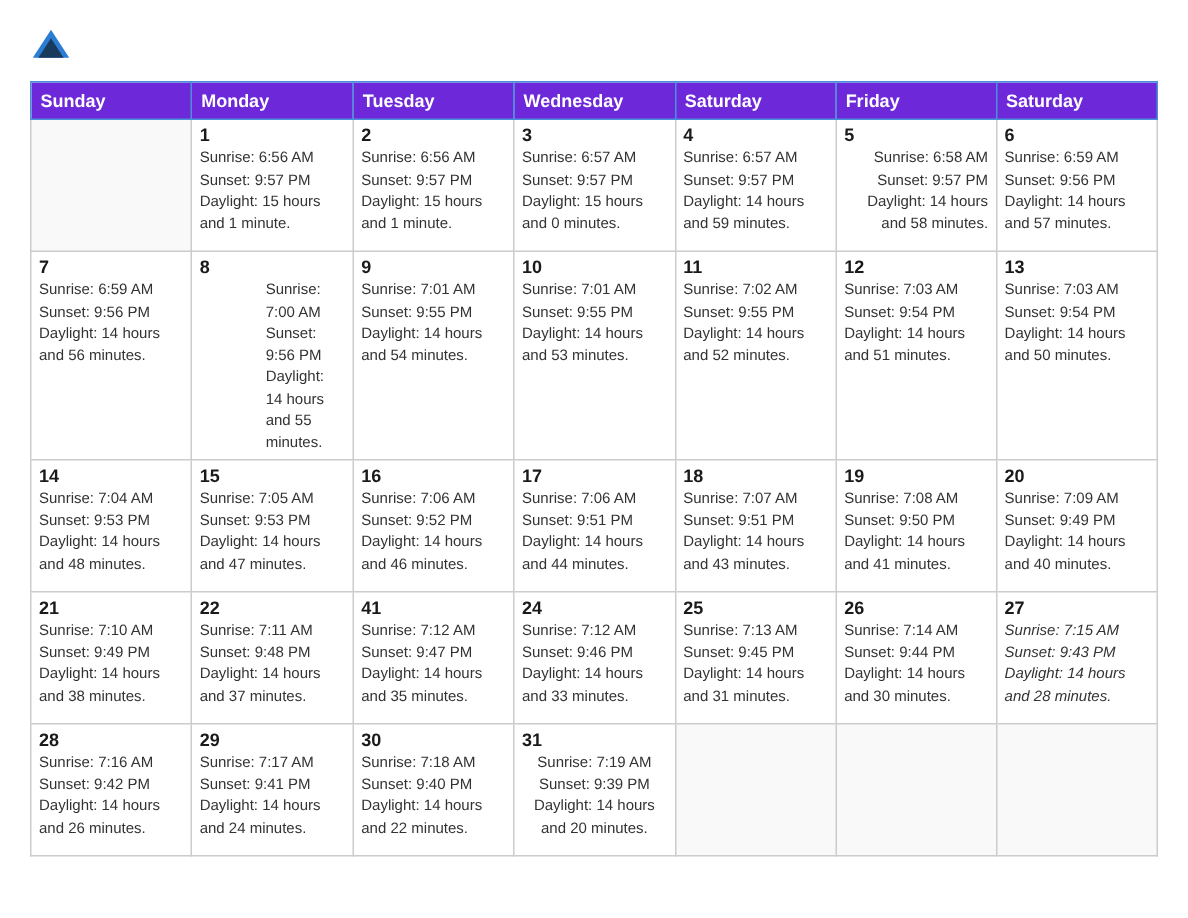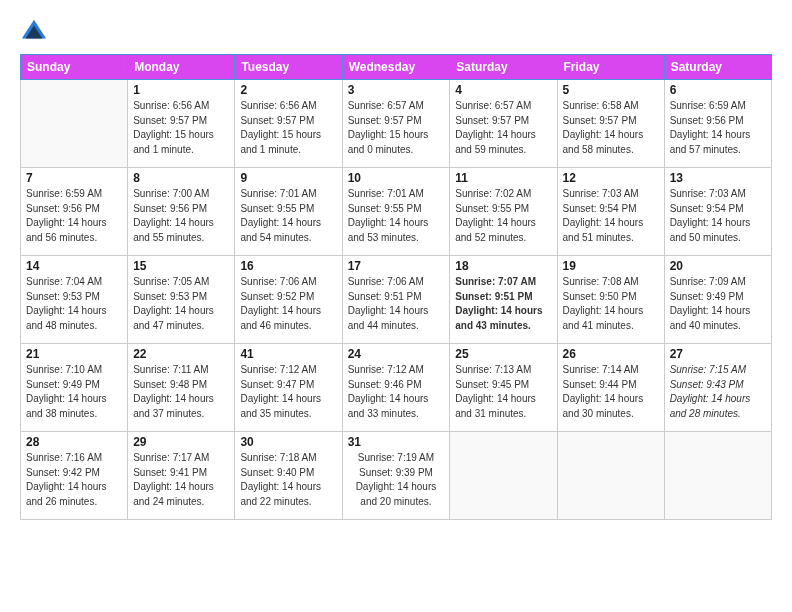--- a/index.html
+++ b/index.html
@@ -50,21 +50,21 @@
     .subtitle {
       font-size: 14px;
       color: #333;
     }
     .calendar {
       width: 100%;
       border-collapse: collapse;
       font-size: 10px;
     }
     .calendar th {
-      background: #d946ef;
+      background: #6d28d9;
       color: #fff;
       text-align: left;
       padding: 5px 6px;
       font-size: 12px;
       font-weight: bold;
       border: 1px solid #4a90d9;
     }
     .calendar td {
       border: 1px solid #ccc;
       vertical-align: top;
@@ -148,21 +148,21 @@
           </td>
           <td>
             <span class="day-number">4</span>
             <div class="day-info" style="white-space: pre-line;">Sunrise: 6:57 AM
 Sunset: 9:57 PM
 Daylight: 14 hours
 and 59 minutes.</div>
           </td>
           <td>
             <span class="day-number">5</span>
-            <div class="day-info" style="white-space: pre-line;">Sunrise: 6:58 AM
+            <div class="day-info" style="white-space: pre-line; text-align: right;">Sunrise: 6:58 AM
 Sunset: 9:57 PM
 Daylight: 14 hours
 and 58 minutes.</div>
           </td>
           <td>
             <span class="day-number">6</span>
             <div class="day-info" style="white-space: pre-line;">Sunrise: 6:59 AM
 Sunset: 9:56 PM
 Daylight: 14 hours
 and 57 minutes.</div>
@@ -171,21 +171,21 @@
         <tr>
           <td>
             <span class="day-number">7</span>
             <div class="day-info" style="white-space: pre-line;">Sunrise: 6:59 AM
 Sunset: 9:56 PM
 Daylight: 14 hours
 and 56 minutes.</div>
           </td>
           <td>
             <span class="day-number">8</span>
-            <div class="day-info" style="white-space: pre-line;">Sunrise: 7:00 AM
+            <div class="day-info" style="white-space: pre-line; margin-left: 44px;">Sunrise: 7:00 AM
 Sunset: 9:56 PM
 Daylight: 14 hours
 and 55 minutes.</div>
           </td>
           <td>
             <span class="day-number">9</span>
             <div class="day-info" style="white-space: pre-line;">Sunrise: 7:01 AM
 Sunset: 9:55 PM
 Daylight: 14 hours
 and 54 minutes.</div>
@@ -243,21 +243,21 @@
           </td>
           <td>
             <span class="day-number">17</span>
             <div class="day-info" style="white-space: pre-line;">Sunrise: 7:06 AM
 Sunset: 9:51 PM
 Daylight: 14 hours
 and 44 minutes.</div>
           </td>
           <td>
             <span class="day-number">18</span>
-            <div class="day-info" style="white-space: pre-line; font-weight: bold;">Sunrise: 7:07 AM
+            <div class="day-info" style="white-space: pre-line;">Sunrise: 7:07 AM
 Sunset: 9:51 PM
 Daylight: 14 hours
 and 43 minutes.</div>
           </td>
           <td>
             <span class="day-number">19</span>
             <div class="day-info" style="white-space: pre-line;">Sunrise: 7:08 AM
 Sunset: 9:50 PM
 Daylight: 14 hours
 and 41 minutes.</div>

